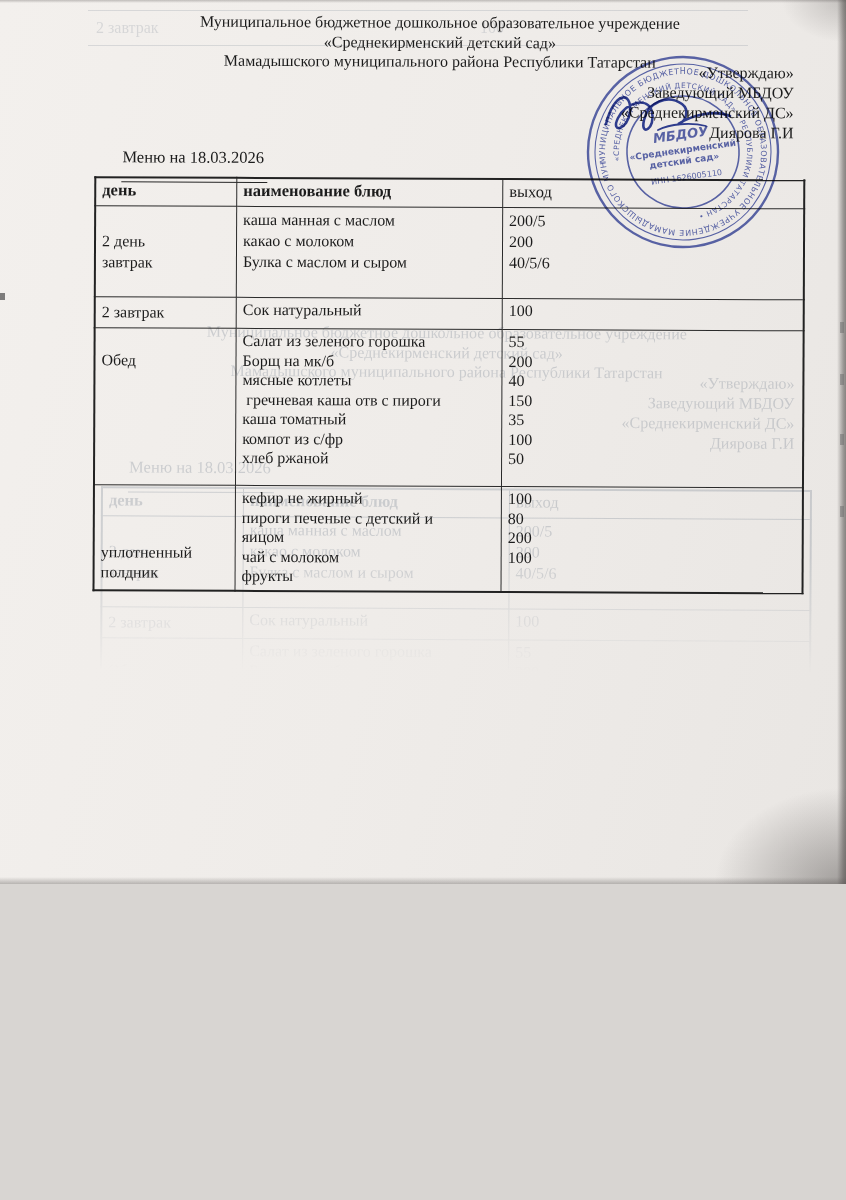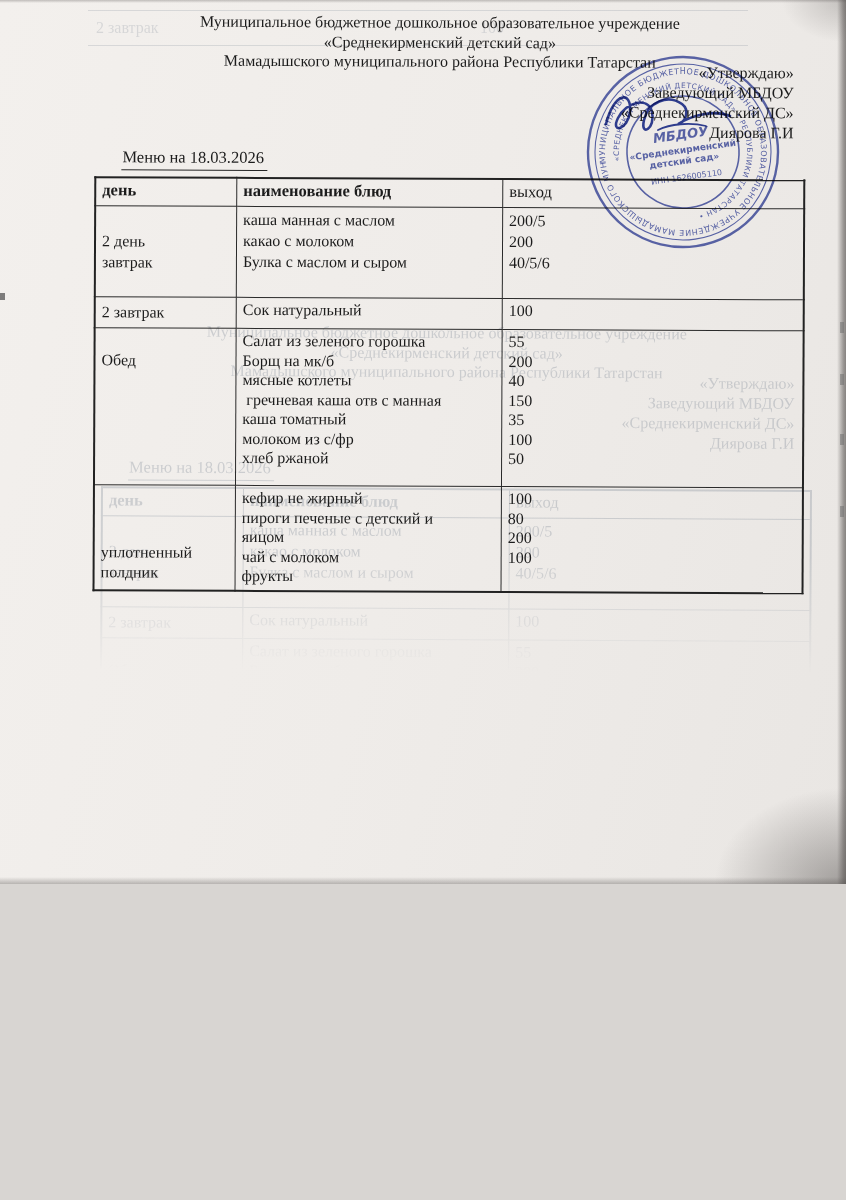--- a/index.html
+++ b/index.html
@@ -6,21 +6,21 @@
   .page{
     position:relative;width:846px;height:884px;overflow:hidden;
     background:linear-gradient(105deg,#f3f0ed 0%,#efece9 50%,#e9e6e3 100%);
     font-family:"Liberation Serif",serif;color:#1c1c1c;
   }
   
   .doc{position:absolute;inset:0;z-index:2;transform:rotate(0.25deg);transform-origin:40px 20px;}
   .doc-header{position:absolute;top:11px;left:40px;width:800px;text-align:center;font-size:16px;line-height:19.5px;}
   .approval{position:absolute;top:60px;right:52px;text-align:right;font-size:16px;line-height:20px;}
   .approval .l1{}
-  .menu-title{position:absolute;top:147px;left:122px;font-size:16.5px;border-bottom:1.6px solid #262626;padding:0 3px 2px 1px;}
+  .menu-title{position:absolute;top:147px;left:122px;font-size:16.5px;border-bottom:1.6px solid #262626;padding:0 3px 14px 1px;}
   .menu-table{position:absolute;top:176px;left:95px;border-collapse:collapse;font-size:16px;border:2px solid #222;}
   .menu-table td,.menu-table th{border:1.4px solid #2a2a2a;vertical-align:top;padding:2px 4px 2px 6px;text-align:left;font-weight:normal;}
   .menu-table .c1{width:130px;}
   .menu-table .c2{width:255px;}
   .menu-table .c3{width:290px;}
   .menu-table .hdr th{height:23px;font-weight:bold;font-size:16.5px;}
   .menu-table .hdr th.nb{font-weight:normal;}
   .line{line-height:19.5px;white-space:pre-wrap;}
   .r0 .line{line-height:21px;}
   .row-h90 td{height:86px;}
@@ -192,23 +192,23 @@
       </tr>
 
       <tr class="row-h137">
         <td class="c1 day-top">
           <div class="line">Обед</div>
         </td>
         <td class="c2">
           <div class="line">Салат из зеленого горошка</div>
           <div class="line">Борщ на мк/б</div>
           <div class="line">мясные котлеты</div>
-          <div class="line"> гречневая каша отв с манная</div>
+          <div class="line"> гречневая каша отв с пироги</div>
           <div class="line">каша томатный</div>
-          <div class="line">молоком из с/фр</div>
+          <div class="line">компот из с/фр</div>
           <div class="line">хлеб ржаной</div>
         </td>
         <td class="c3">
           <div class="line">55</div>
           <div class="line">200</div>
           <div class="line">40</div>
           <div class="line">150</div>
           <div class="line">35</div>
           <div class="line">100</div>
           <div class="line">50</div>

